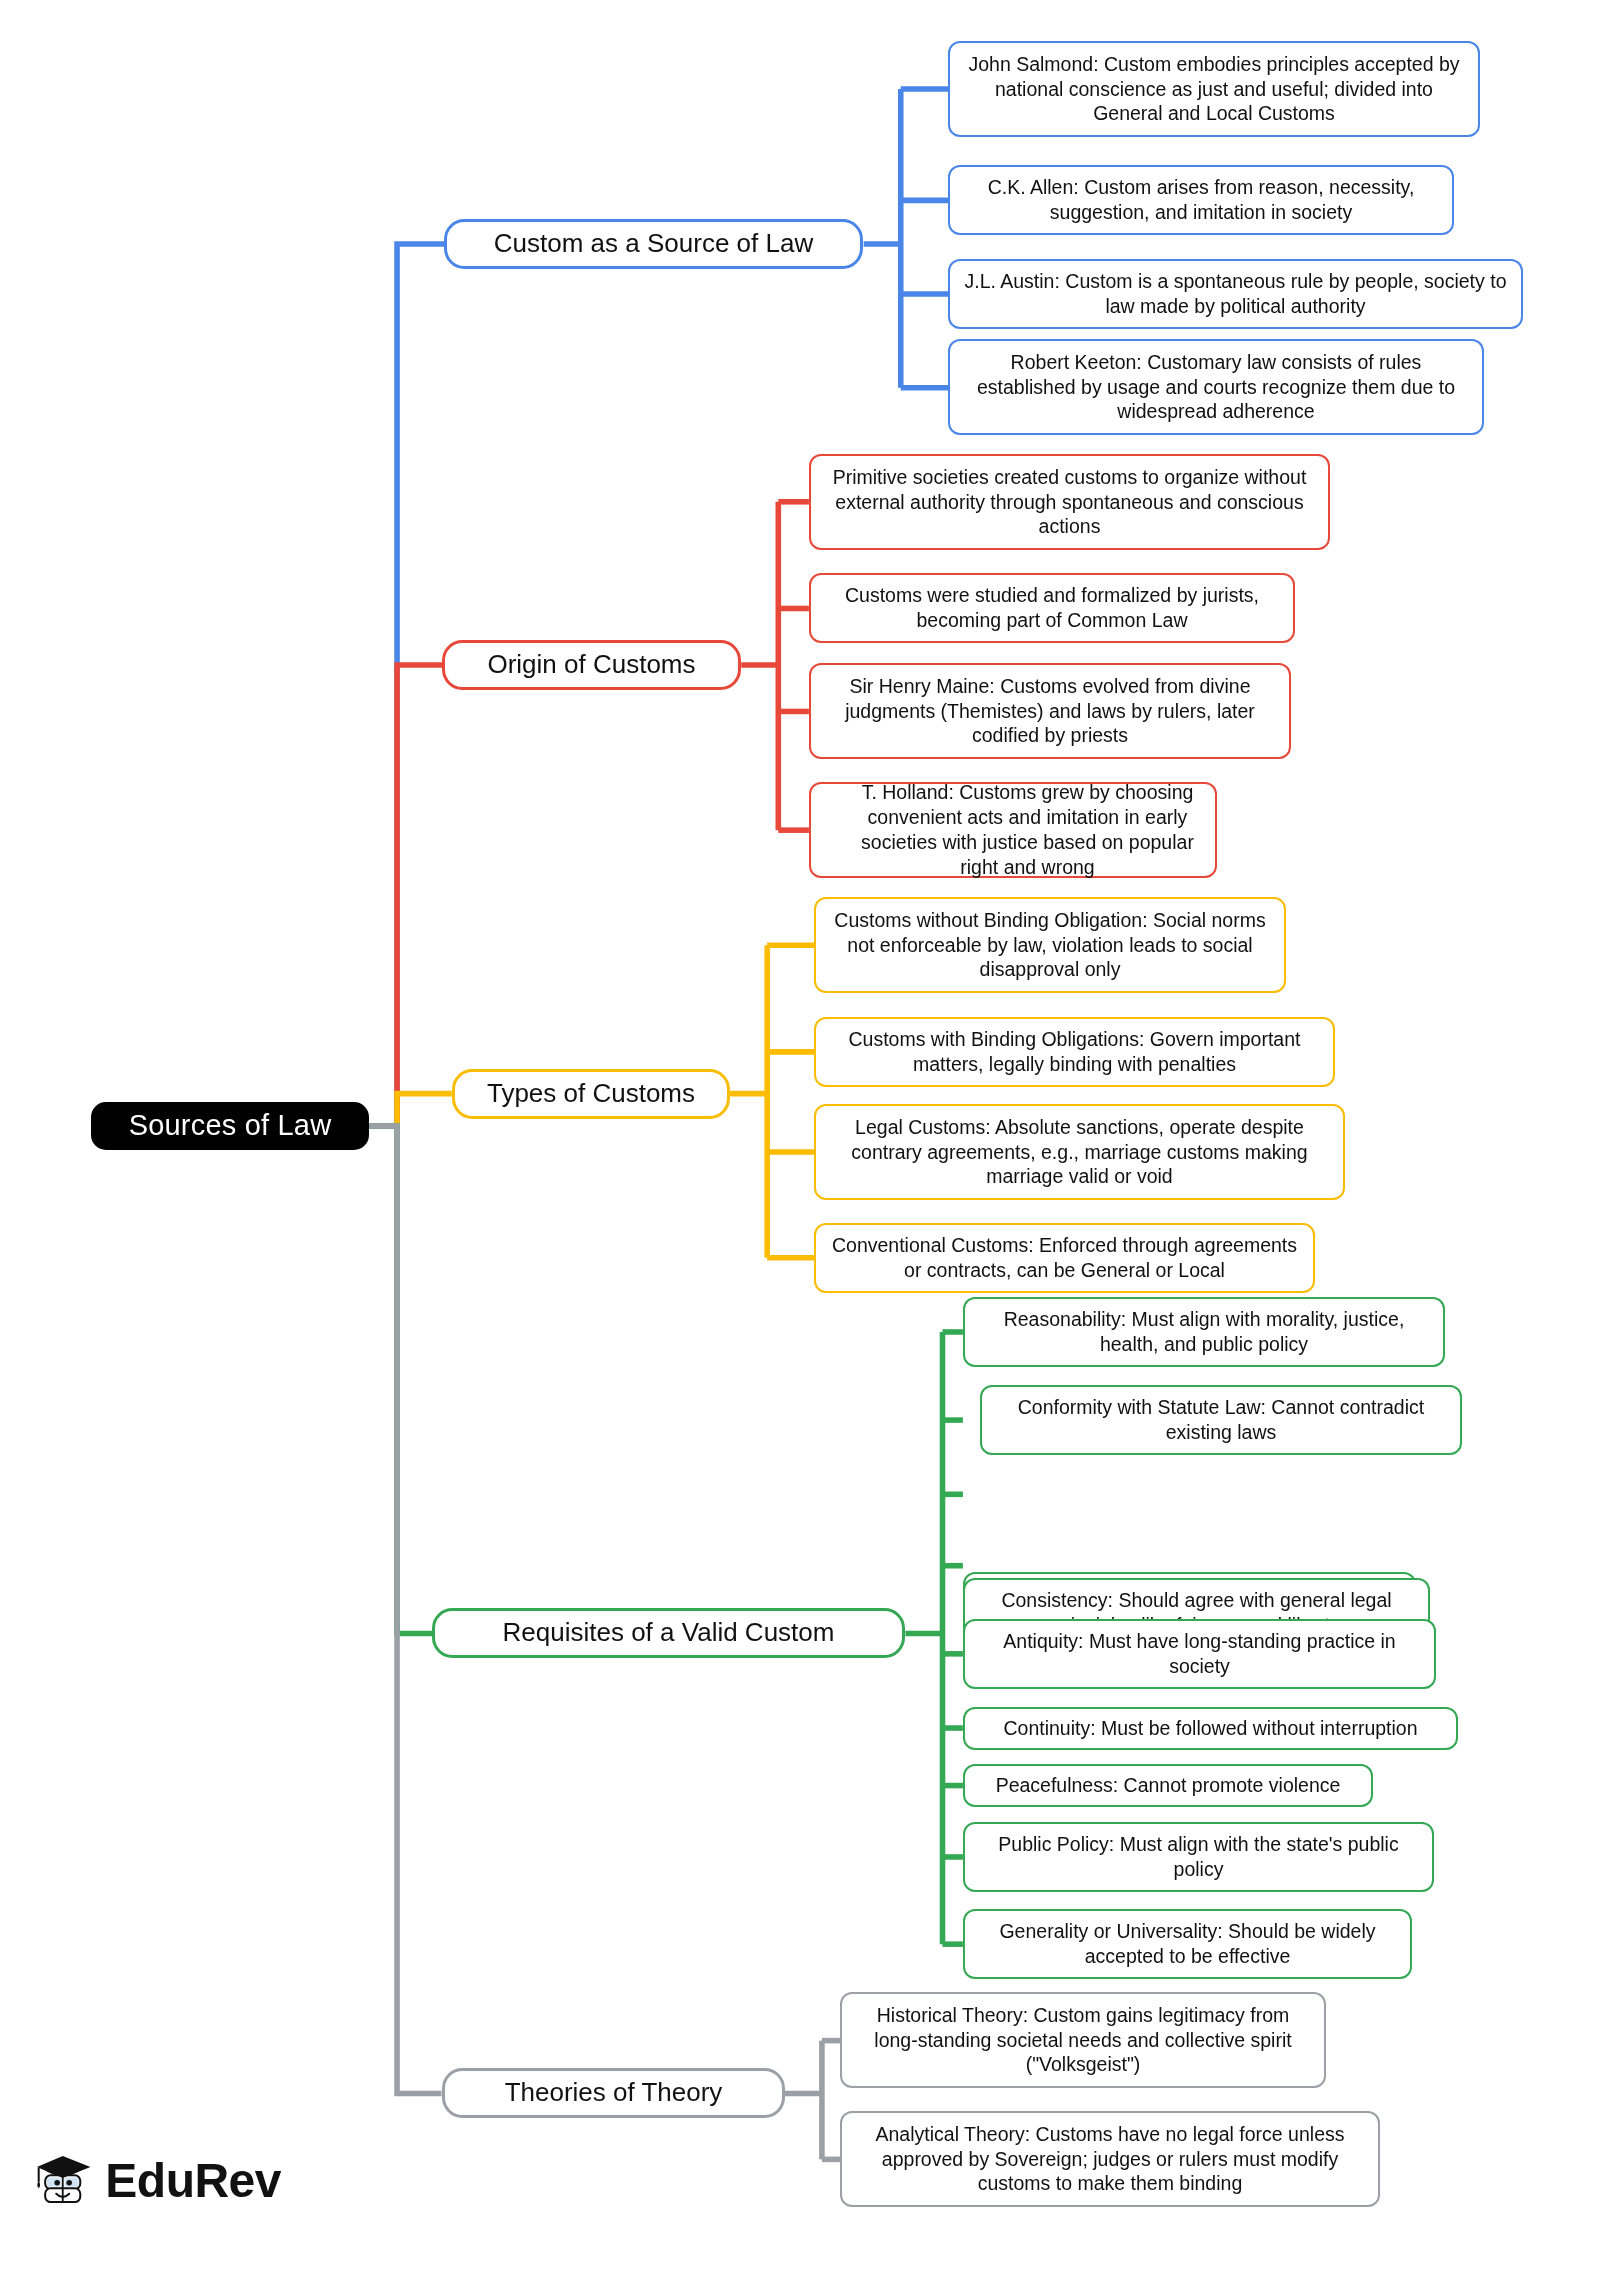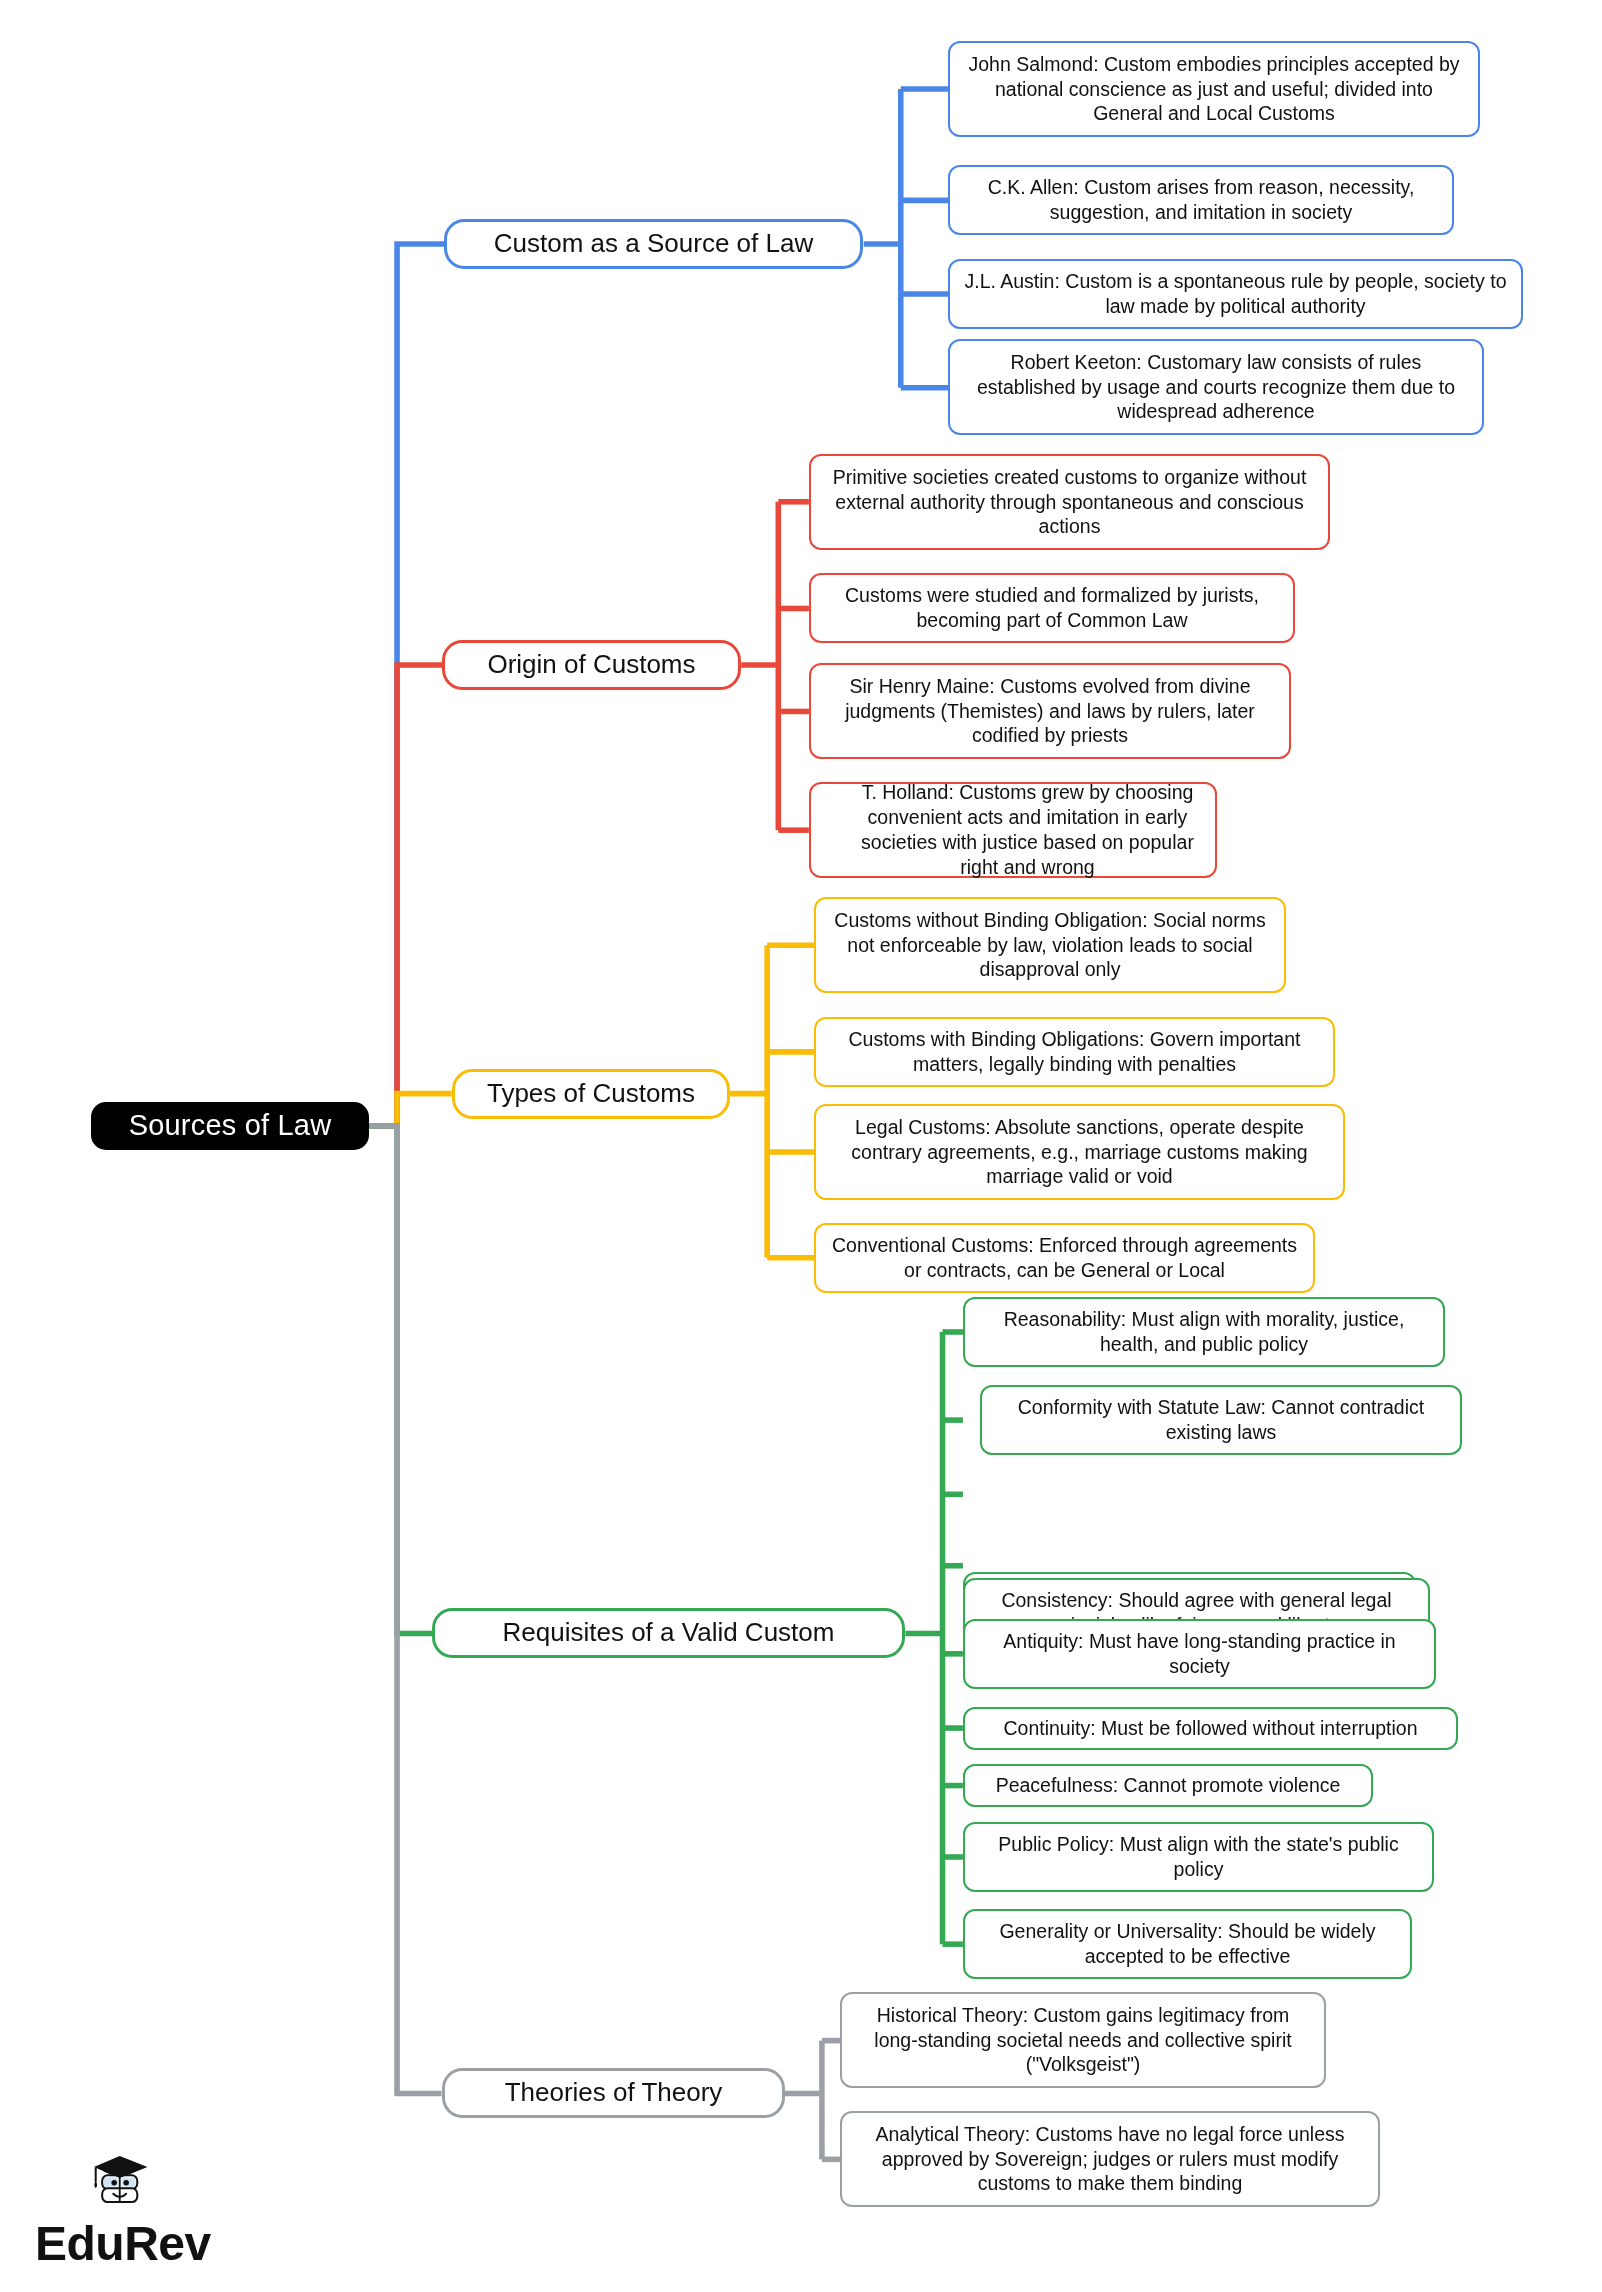--- a/index.html
+++ b/index.html
@@ -62,21 +62,20 @@
   .c-gray   { border-color: #9aa0a6; }
 
   
   #logo {
     position: absolute;
     left: 35px;
     top: 2150px;
     display: flex;
     align-items: center;
     gap: 9.3px;
-    flex-direction: column;
   }
   #logo .wordmark {
     font-size: 48px;
     font-weight: bold;
     color: #111111;
     letter-spacing: -0.5px;
     line-height: 1;
   }
 </style>
 </head>

